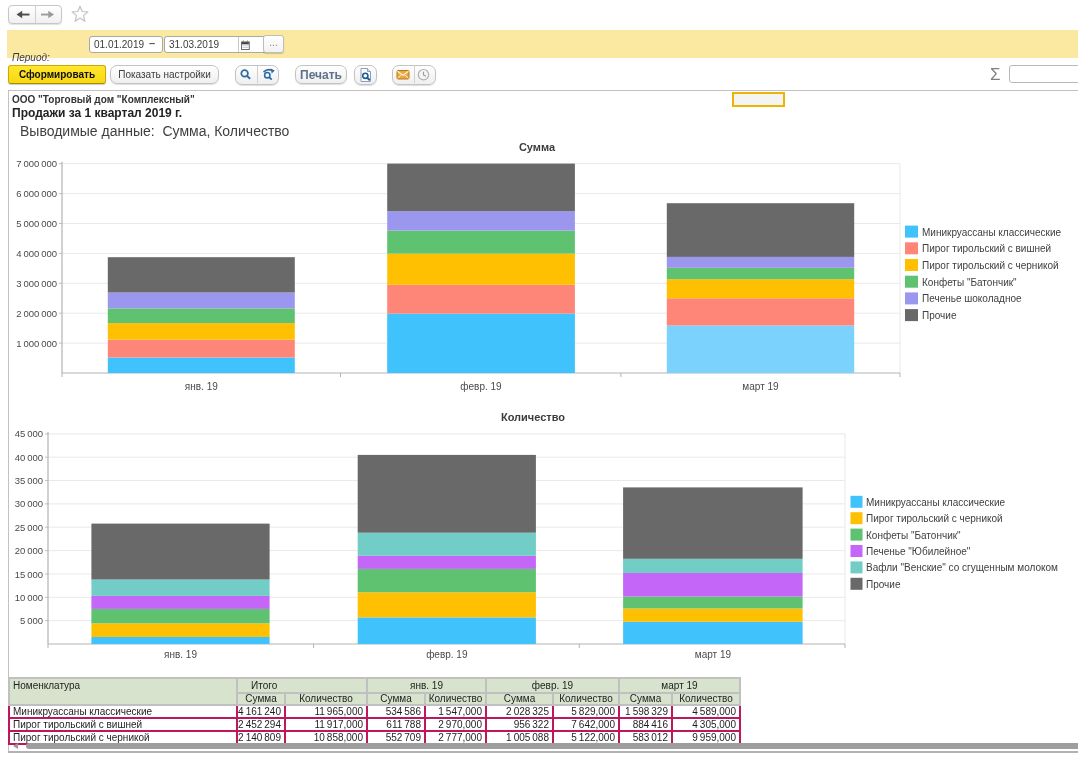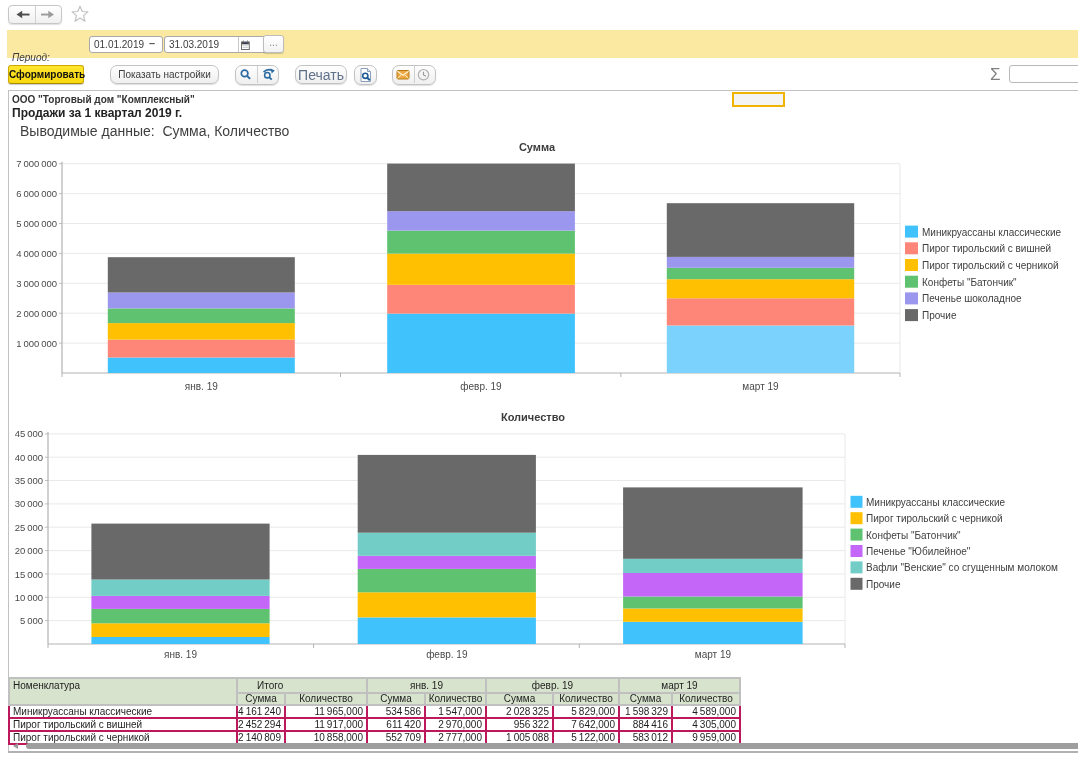--- a/index.html
+++ b/index.html
@@ -21,30 +21,30 @@
 .dtext { position:absolute; left:4px; top:2px; }
 .dsep { position:absolute; top:0px; width:1px; height:15px; background:#c9c9c9; }
 #dash { left:149px; top:37px; font-size:11px; color:#555; font-weight:bold; }
 #dots { left:263px; top:34.5px; width:21px; height:18.5px; background:linear-gradient(#ffffff,#f2f2f2);
   border:1px solid #bdbdbd; border-radius:3px; box-shadow:0 1px 1px rgba(0,0,0,0.18);
   font-size:10px; color:#8a8a8a; text-align:center; line-height:14px; }
 
 
 .btn { border:1px solid #c3c3c3; border-radius:7px; background:linear-gradient(#fefefe,#efefef);
   box-shadow:0 1px 1px rgba(0,0,0,0.13); }
-#bform { left:8px; top:65px; width:76px; height:19px; background:linear-gradient(#ffe62e,#f8d810);
+#bform { left:8px; top:65px; width:98px; height:19px; background:linear-gradient(#ffe62e,#f8d810);
   border:1px solid #cda900; border-bottom-color:#a88b00; border-radius:3px;
   font-size:10px; font-weight:bold; color:#111; text-align:center; line-height:18px;
   box-shadow:0 1px 1px rgba(0,0,0,0.2); }
 #bsett { left:110px; top:65px; width:109px; height:19px; font-size:10px; color:#3d3d3d;
   text-align:center; line-height:18px; white-space:nowrap; }
 #gsearch { left:235px; top:64.5px; width:44px; height:20px; }
 #gsearchdiv { left:256.5px; top:66px; width:1px; height:17px; background:#d0d0d0; }
-#bprint { left:295px; top:65px; width:52px; height:19px; font-size:14px; color:#5f7189;
-  text-align:center; line-height:18px; }
+#bprint { left:295px; top:65px; width:52px; height:19px; font-size:12px; color:#5f7189;
+  text-align:center; line-height:18px;font-weight:bold; }
 #bprev { left:354px; top:64.5px; width:23px; height:20px; }
 #gmail { left:392px; top:64.5px; width:44px; height:20px; }
 #gmaildiv { left:413.5px; top:66px; width:1px; height:17px; background:#d0d0d0; }
 #sigma { left:990px; top:65px; font-size:17px; color:#808080; }
 #sinput { left:1009px; top:65px; width:75px; height:18px; border:1px solid #b9b9b9;
   border-radius:3px; background:#fff; }
 
 
 #rl { left:8px; top:90px; width:1px; height:662px; background:#c2c2c2; }
 #rt { left:8px; top:90px; width:1070px; height:1.3px; background:#c2c2c2; }
@@ -61,21 +61,21 @@
 
 
 #rpt { position:absolute; left:8px; top:677px; border-collapse:collapse; table-layout:fixed;
   font-size:10px; color:#1e1e1e; }
 #rpt td { border:2px solid #be185d; overflow:hidden; white-space:nowrap; }
 #rpt .h1 td, #rpt .h2 td { background:#d7e3cd; border-color:#c0c0c0; }
 #rpt .h1 td { height:15px; }
 #rpt .h2 td { height:11px; line-height:10px; }
 #rpt .dr td { height:12.5px; line-height:11px; }
 #rpt .nmh { vertical-align:top; padding:1px 0 0 3px; }
-#rpt .lft { padding-left:19px; }
+#rpt .lft { padding-left:13px; }
 #rpt .ctr { text-align:center; }
 #rpt .nm { padding-left:3px; }
 #rpt .nu { text-align:right; padding-right:3px; }
 
 
 #sbarrow { left:13px; top:742.5px; width:0; height:0; border-top:3.5px solid transparent;
   border-bottom:3.5px solid transparent; border-right:5px solid #9a9a9a; }
 #sbthumb { left:26px; top:742.5px; width:1056px; height:6.3px; background:#9e9e9e; border-radius:3px; }
 </style></head>
 <body>
@@ -337,21 +337,21 @@
           <td class="nu">1 547,000</td>
           <td class="nu">2 028 325</td>
           <td class="nu">5 829,000</td>
           <td class="nu">1 598 329</td>
           <td class="nu">4 589,000</td>
         </tr>
 <tr class="dr">
           <td class="nm">Пирог тирольский с вишней</td>
           <td class="nu">2 452 294</td>
           <td class="nu">11 917,000</td>
-          <td class="nu">611 420</td>
+          <td class="nu">611 788</td>
           <td class="nu">2 970,000</td>
           <td class="nu">956 322</td>
           <td class="nu">7 642,000</td>
           <td class="nu">884 416</td>
           <td class="nu">4 305,000</td>
         </tr>
 <tr class="dr">
           <td class="nm">Пирог тирольский с черникой</td>
           <td class="nu">2 140 809</td>
           <td class="nu">10 858,000</td>

